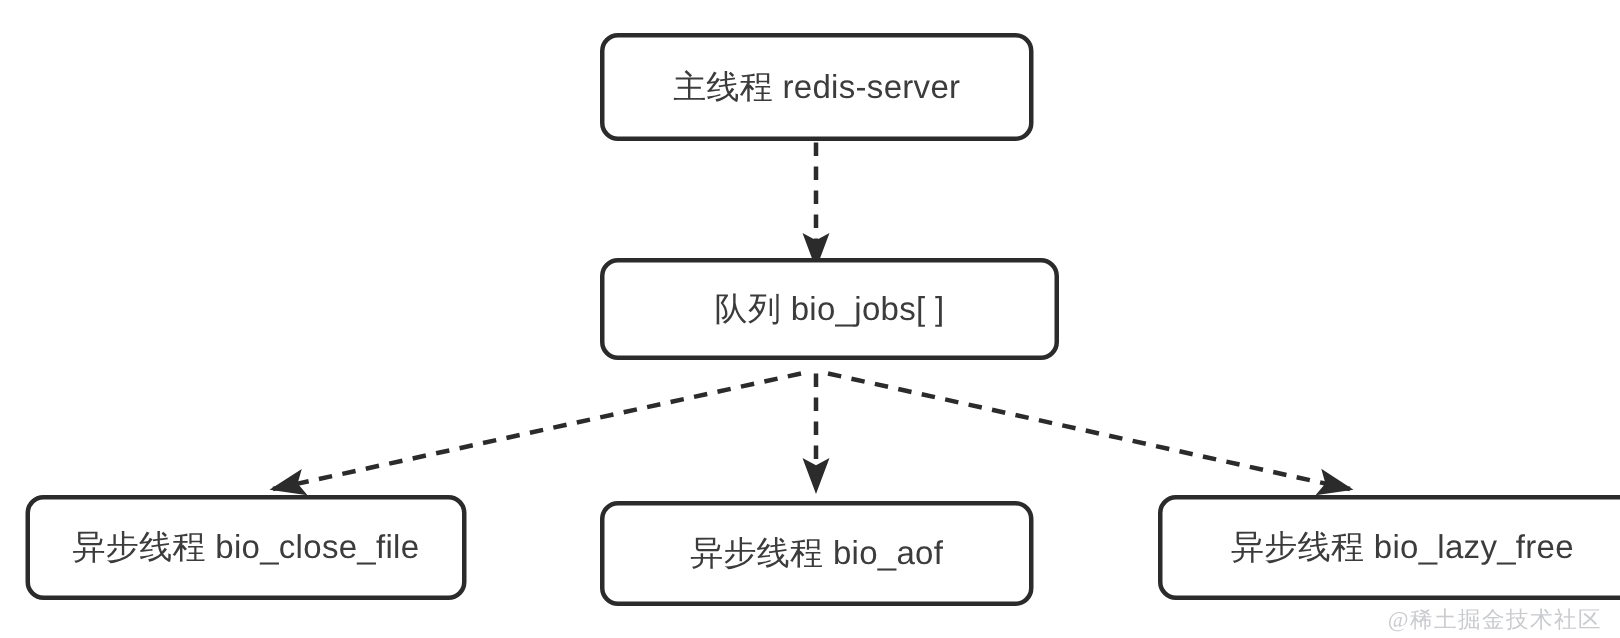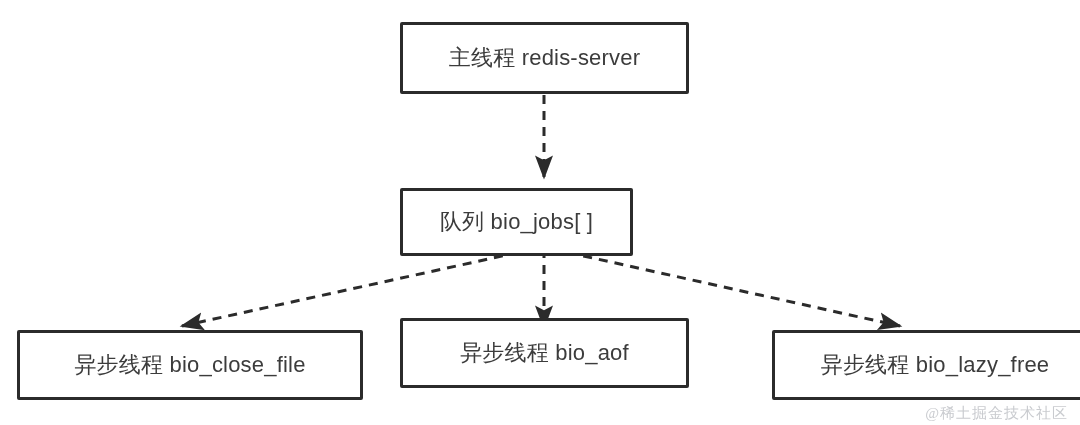--- a/index.html
+++ b/index.html
@@ -23,38 +23,38 @@
     top: 0;
     width: 1080px;
     height: 425px;
     pointer-events: none;
   }
   .node {
     position: absolute;
     box-sizing: border-box;
     background: #ffffff;
     border: 3px solid #2b2b2b;
-    border-radius: 2px;
+    border-radius: 12px;
     display: flex;
     align-items: center;
     justify-content: center;
     z-index: 2;
   }
   .node-label {
     color: #3c3c3c;
     font-size: 22px;
     line-height: 1;
     letter-spacing: 0.2px;
     white-space: nowrap;
     font-weight: 400;
   }
   #node-main       { left: 400px; top: 22px;  width: 289px; height: 72px; }
-  #node-queue      { left: 400px; top: 188px; width: 233px; height: 68px; }
-  #node-close-file { left: 17px;  top: 330px; width: 346px; height: 70px; }
-  #node-aof        { left: 400px; top: 318px; width: 289px; height: 70px; }
+  #node-queue      { left: 400px; top: 172px; width: 306px; height: 68px; }
+  #node-close-file { left: 17px;  top: 330px; width: 294px; height: 70px; }
+  #node-aof        { left: 400px; top: 334px; width: 289px; height: 70px; }
   #node-lazy-free  { left: 772px; top: 330px; width: 326px; height: 70px; }
 
   #watermark {
     position: absolute;
     right: 12px;
     bottom: 2px;
     color: #c9cbcf;
     font-size: 15px;
     letter-spacing: 1px;
     white-space: nowrap;

